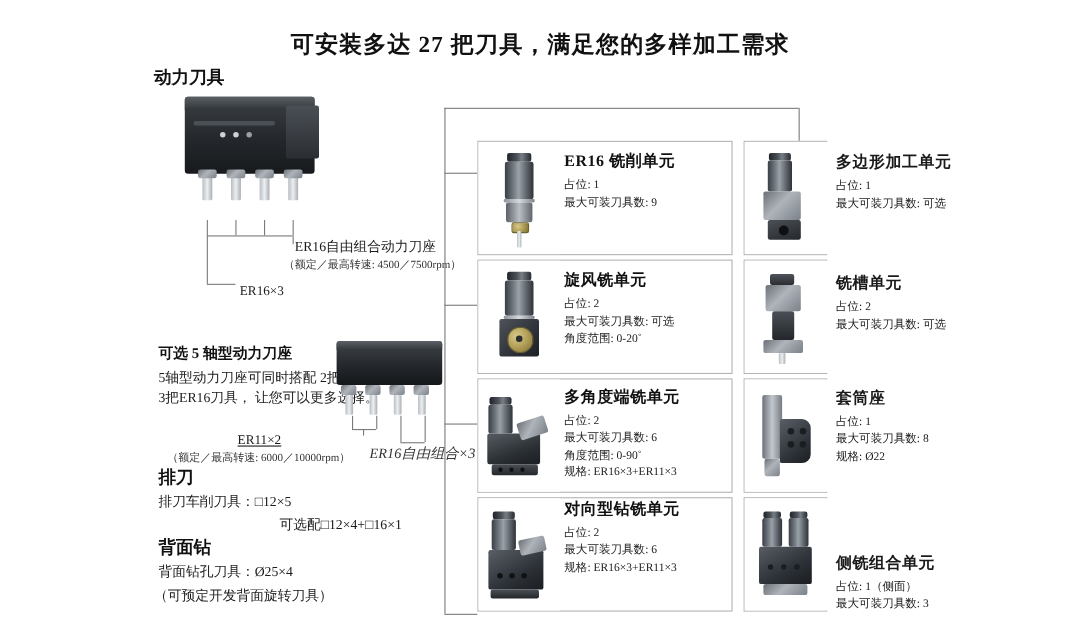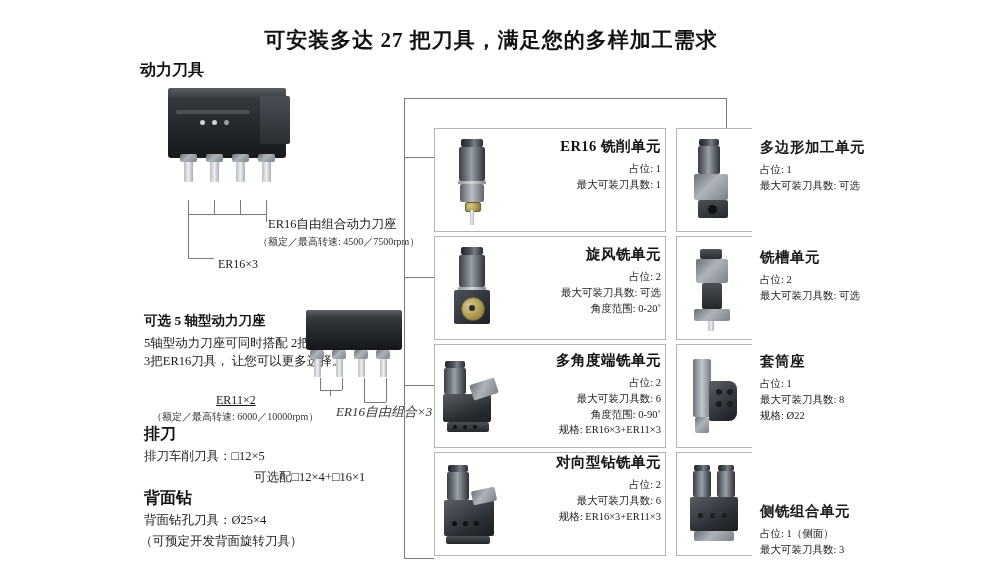--- a/index.html
+++ b/index.html
@@ -89,21 +89,20 @@
     height: 100%;
     background: #ffffff;
     border-right: 0px;
     overflow: hidden;
   }
   .card .body {
     position: absolute;
     left: 78px;
     top: 8px;
     right: 4px;
-    text-align: right;
   }
   .card .c-title {
     font-size: 14.5px;
     font-weight: bold;
     color: #111;
     margin-bottom: 5px;
     letter-spacing: .5px;
   }
   .card .c-line {
     font-size: 10.5px;
@@ -265,21 +264,21 @@
         <div class="motor-body" style="left:7px;top:8px;width:26px;height:34px;"></div>
         <div class="ring" style="left:6px;top:42px;width:28px;height:3px;"></div>
         <div class="block-mid" style="left:8px;top:45px;width:24px;height:18px;background:linear-gradient(90deg,#5c6167,#b9bfc5,#60666c);"></div>
         <div class="gold" style="left:13px;top:63px;width:14px;height:8px;border-radius:2px;"></div>
         <div class="shank" style="left:18px;top:71px;width:4px;height:15px;"></div>
       </div>
     </div>
     <div class="body">
       <div class="c-title">ER16 铣削单元</div>
       <div class="c-line">占位: 1</div>
-      <div class="c-line">最大可装刀具数: 1</div>
+      <div class="c-line">最大可装刀具数: 9</div>
     </div>
   </div>
 
   <div class="card" style="left:434px;top:236px;width:232px;height:104px;">
     <div class="thumb">
       <div class="unit-art" style="top:10px;width:46px;height:86px;">
         <div class="motor-cap" style="left:12px;top:0;width:22px;height:8px;"></div>
         <div class="motor-body" style="left:10px;top:8px;width:26px;height:32px;"></div>
         <div class="ring" style="left:9px;top:40px;width:28px;height:3px;"></div>
         <div class="block-dark" style="left:5px;top:43px;width:36px;height:34px;background:linear-gradient(135deg,#4e5359,#2c3036 65%,#1d2125);"></div>

